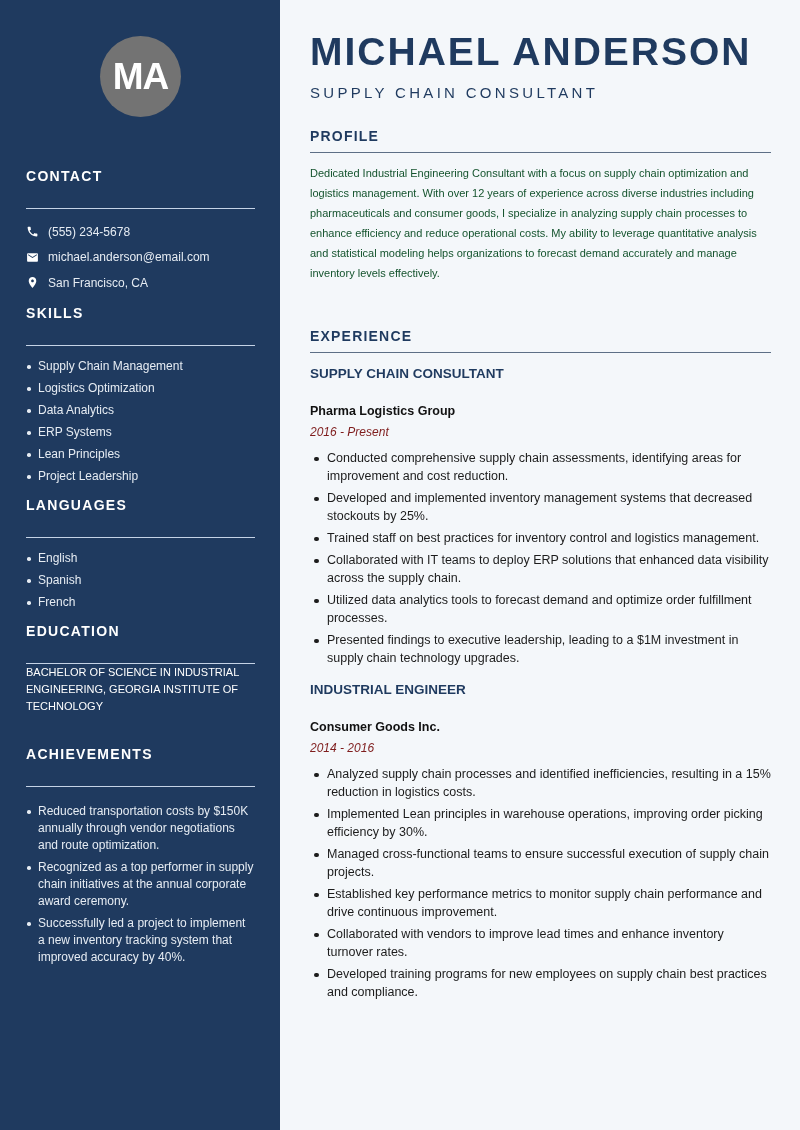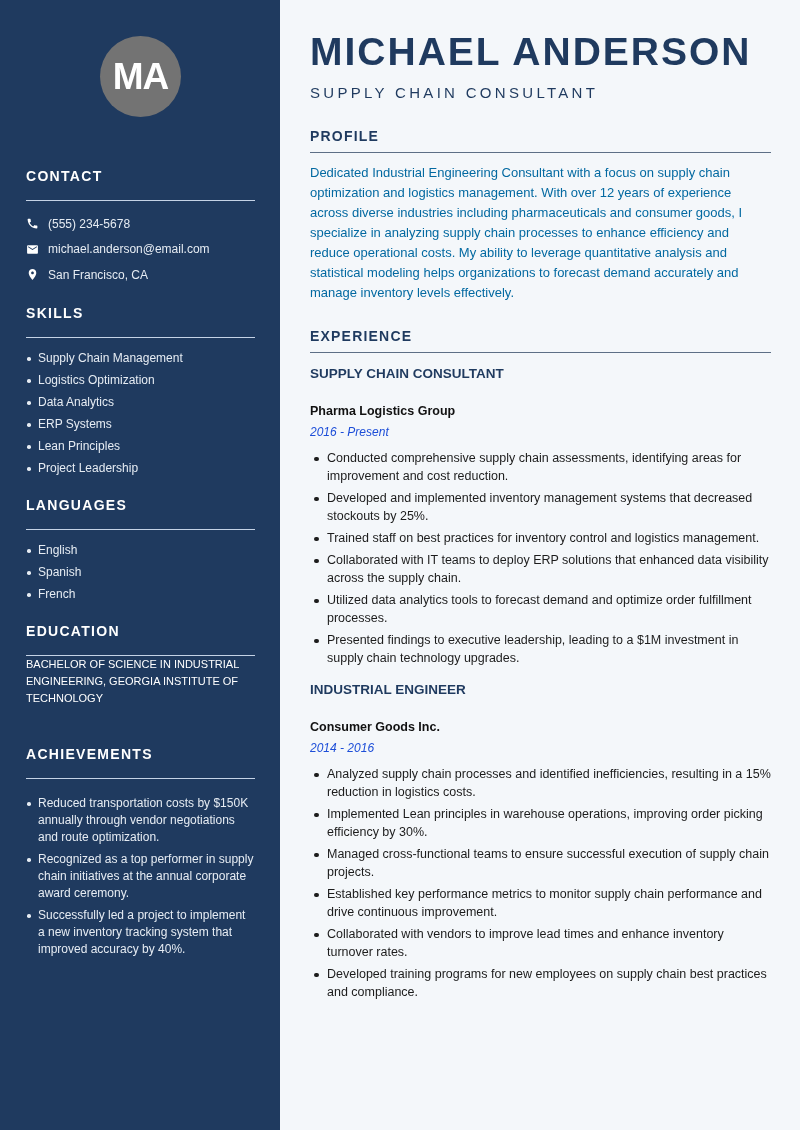--- a/index.html
+++ b/index.html
@@ -25,21 +25,21 @@
     color: #ffffff;
     font-weight: bold;
     font-size: 37px;
     letter-spacing: -1px;
     display: flex; align-items: center; justify-content: center;
   }
   .side-section { position: absolute; left: 26px; width: 229px; }
   .side-heading {
     font-size: 14px; font-weight: bold; letter-spacing: 1.3px;
     color: #ffffff;
-    padding-bottom: 16px;
+    padding-bottom: 24px;
     border-bottom: 1.5px solid #c5d3e6;
   }
   .contact-list { list-style: none; margin-top: 10px; }
   .contact-item {
     display: flex; align-items: center;
     height: 25.5px;
     font-size: 12px; color: #e6ecf3;
   }
   .contact-icon {
     width: 13px; height: 13px; margin-right: 9px;
@@ -92,35 +92,35 @@
     font-size: 15px; color: #1f3a5f; letter-spacing: 3.3px;
   }
   .main-section { position: absolute; left: 30px; width: 461px; }
   .main-heading {
     font-size: 14px; font-weight: bold; color: #1f3a5f; letter-spacing: 1.2px;
     padding-bottom: 8px;
     border-bottom: 1.5px solid #5d6f86;
   }
   .profile-text {
     margin-top: 10px;
-    font-size: 13px; color: #0369a1; line-height: 20px;
+    font-size: 11px; color: #14532d; line-height: 20px;
   }
   .job { margin-top: 12px; }
   .job-role {
     font-size: 13.5px; font-weight: bold; color: #1f3a5f;
     line-height: 18px;
   }
   .job-company {
     margin-top: 20px;
     font-size: 12.5px; font-weight: bold; color: #111111;
     line-height: 17px;
   }
   .job-dates {
     margin-top: 4px;
-    font-size: 12px; font-style: italic; color: #1d4ed8;
+    font-size: 12px; font-style: italic; color: #7f1d1d;
     line-height: 16px;
   }
   .job-bullets { list-style: none; margin-top: 9px; }
   .job-bullets li {
     position: relative;
     padding-left: 17px;
     font-size: 12.5px; color: #1c1c1c;
     line-height: 18px;
     margin-bottom: 4px;
   }

